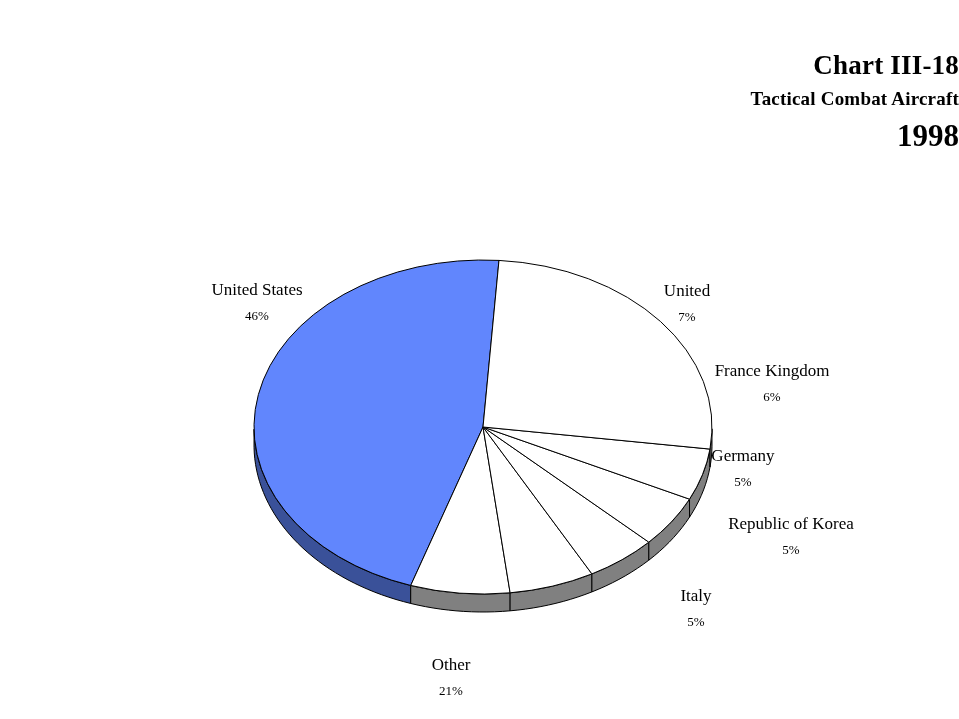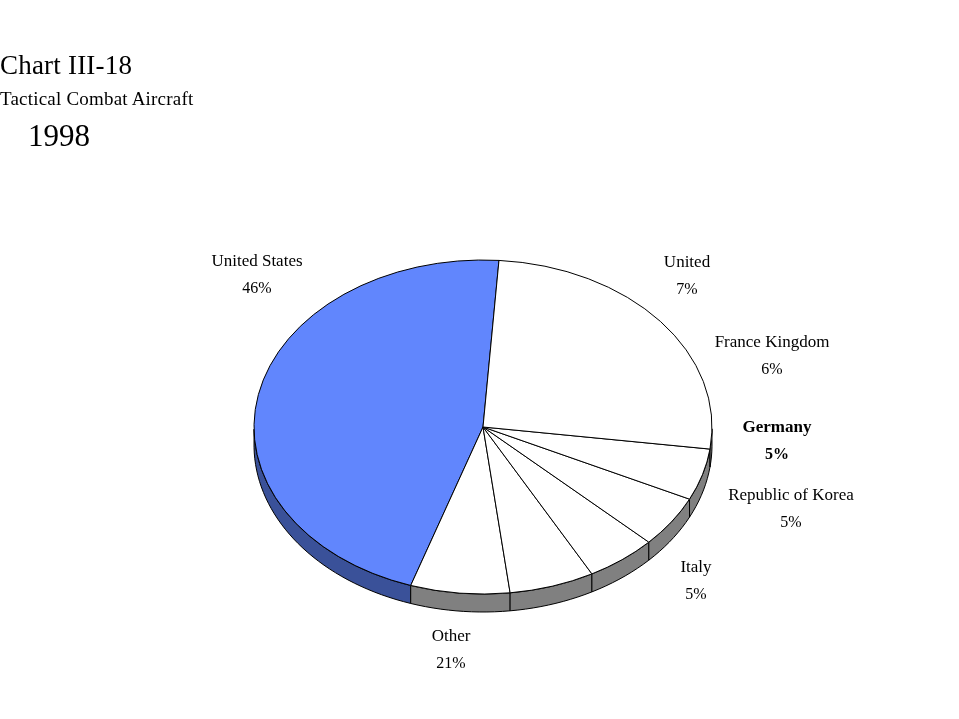--- a/index.html
+++ b/index.html
@@ -4,30 +4,30 @@
 <style>
   html,body{margin:0;padding:0;}
   body{
     width:959px;height:719px;background:#ffffff;
     font-family:"Liberation Serif","DejaVu Serif",serif;
     color:#000000;overflow:hidden;position:relative;
   }
   #stage{position:absolute;inset:0;width:959px;height:719px;}
 
   .title-block{
-    position:absolute;left:0;top:52px;width:959px;text-align:left;
-    font-weight:normal;line-height:1.0;
+    position:absolute;left:0;top:52px;width:959px;text-align:right;
+    font-weight:bold;line-height:1.0;
   }
   .title-line1{font-size:27px;letter-spacing:.2px;}
   .title-line2{font-size:19px;letter-spacing:.2px;margin-top:10px;}
   .title-line3{font-size:31px;margin-top:12px;margin-left:28px;}
 
-  .lbl{position:absolute;white-space:nowrap;font-size:17px;line-height:1.0;}
+  .lbl{position:absolute;white-space:nowrap;font-size:17px;line-height:1.0;margin-top:29px;}
   .lbl .nm{display:block;}
-  .lbl .pc{display:block;font-size:16px;margin-top:11px;}
+  .lbl .pc{display:block;font-size:13px;margin-top:11px;}
   .lbl.c  {text-align:center;}
   .lbl.c .pc{text-align:center;}
 
   svg{position:absolute;left:0;top:0;overflow:visible;}
 </style>
 </head>
 <body>
 
 <div id="stage">
 
@@ -66,21 +66,21 @@
   <div class="lbl c" style="left:648px;top:253px;width:78px;">
     <span class="nm">United</span>
     <span class="pc">7%</span>
   </div>
 
   <div class="lbl c" style="left:702px;top:333px;width:140px;">
     <span class="nm">France Kingdom</span>
     <span class="pc">6%</span>
   </div>
 
-  <div class="lbl c" style="left:733px;top:418px;width:88px;font-weight:bold;">
+  <div class="lbl c" style="left:699px;top:418px;width:88px;">
     <span class="nm">Germany</span>
     <span class="pc">5%</span>
   </div>
 
   <div class="lbl c" style="left:713px;top:486px;width:156px;">
     <span class="nm">Republic of Korea</span>
     <span class="pc">5%</span>
   </div>
 
   <div class="lbl c" style="left:652px;top:558px;width:88px;">

